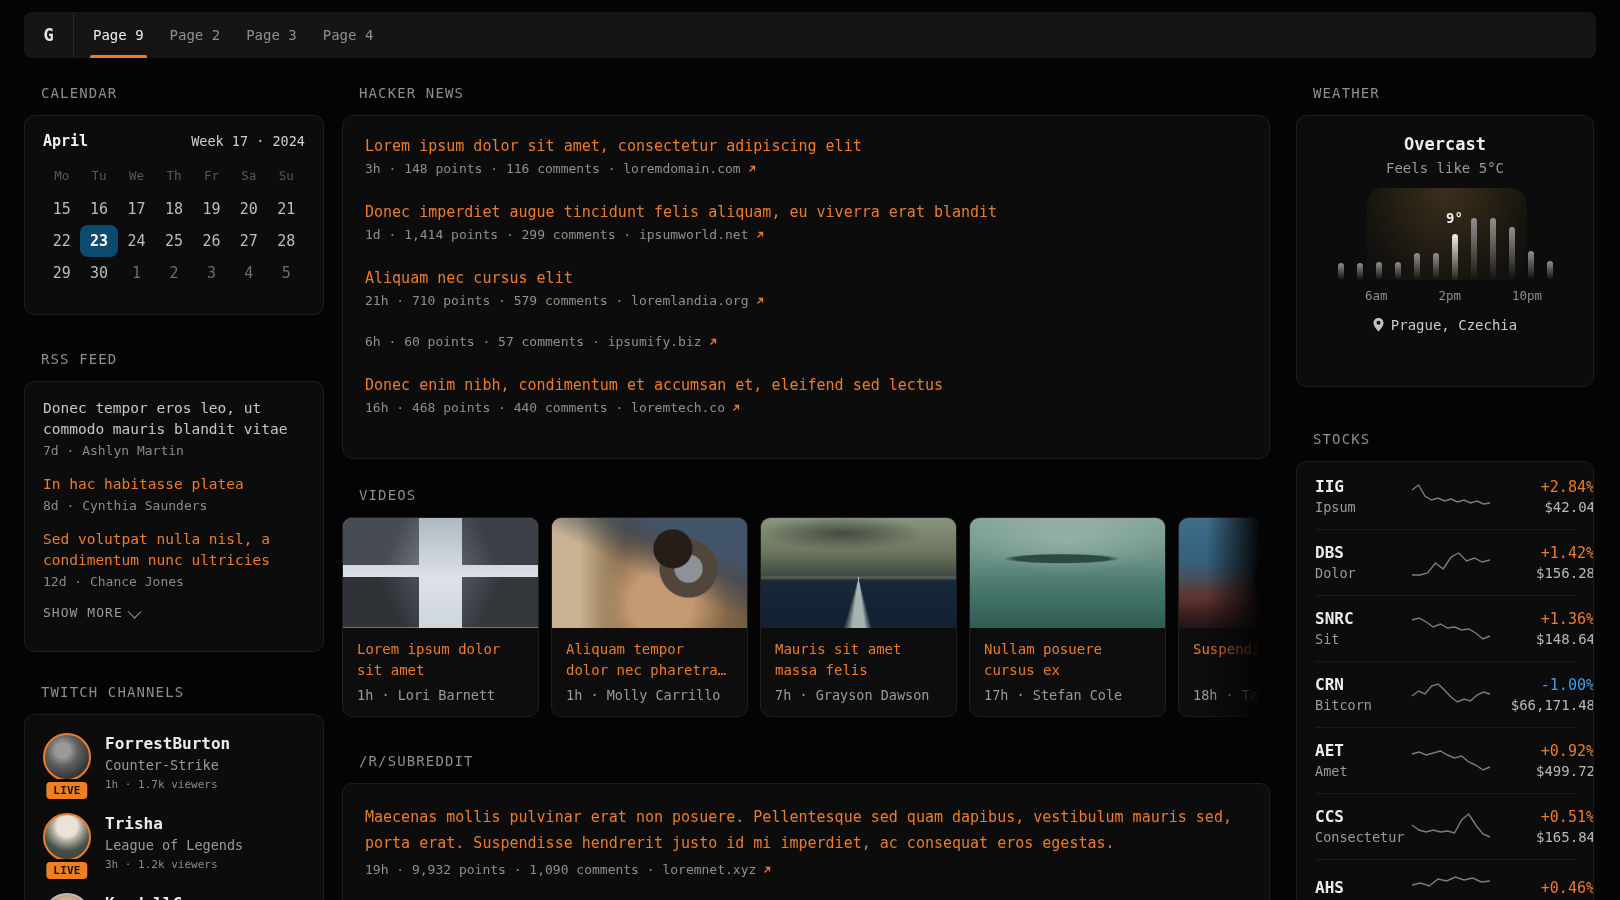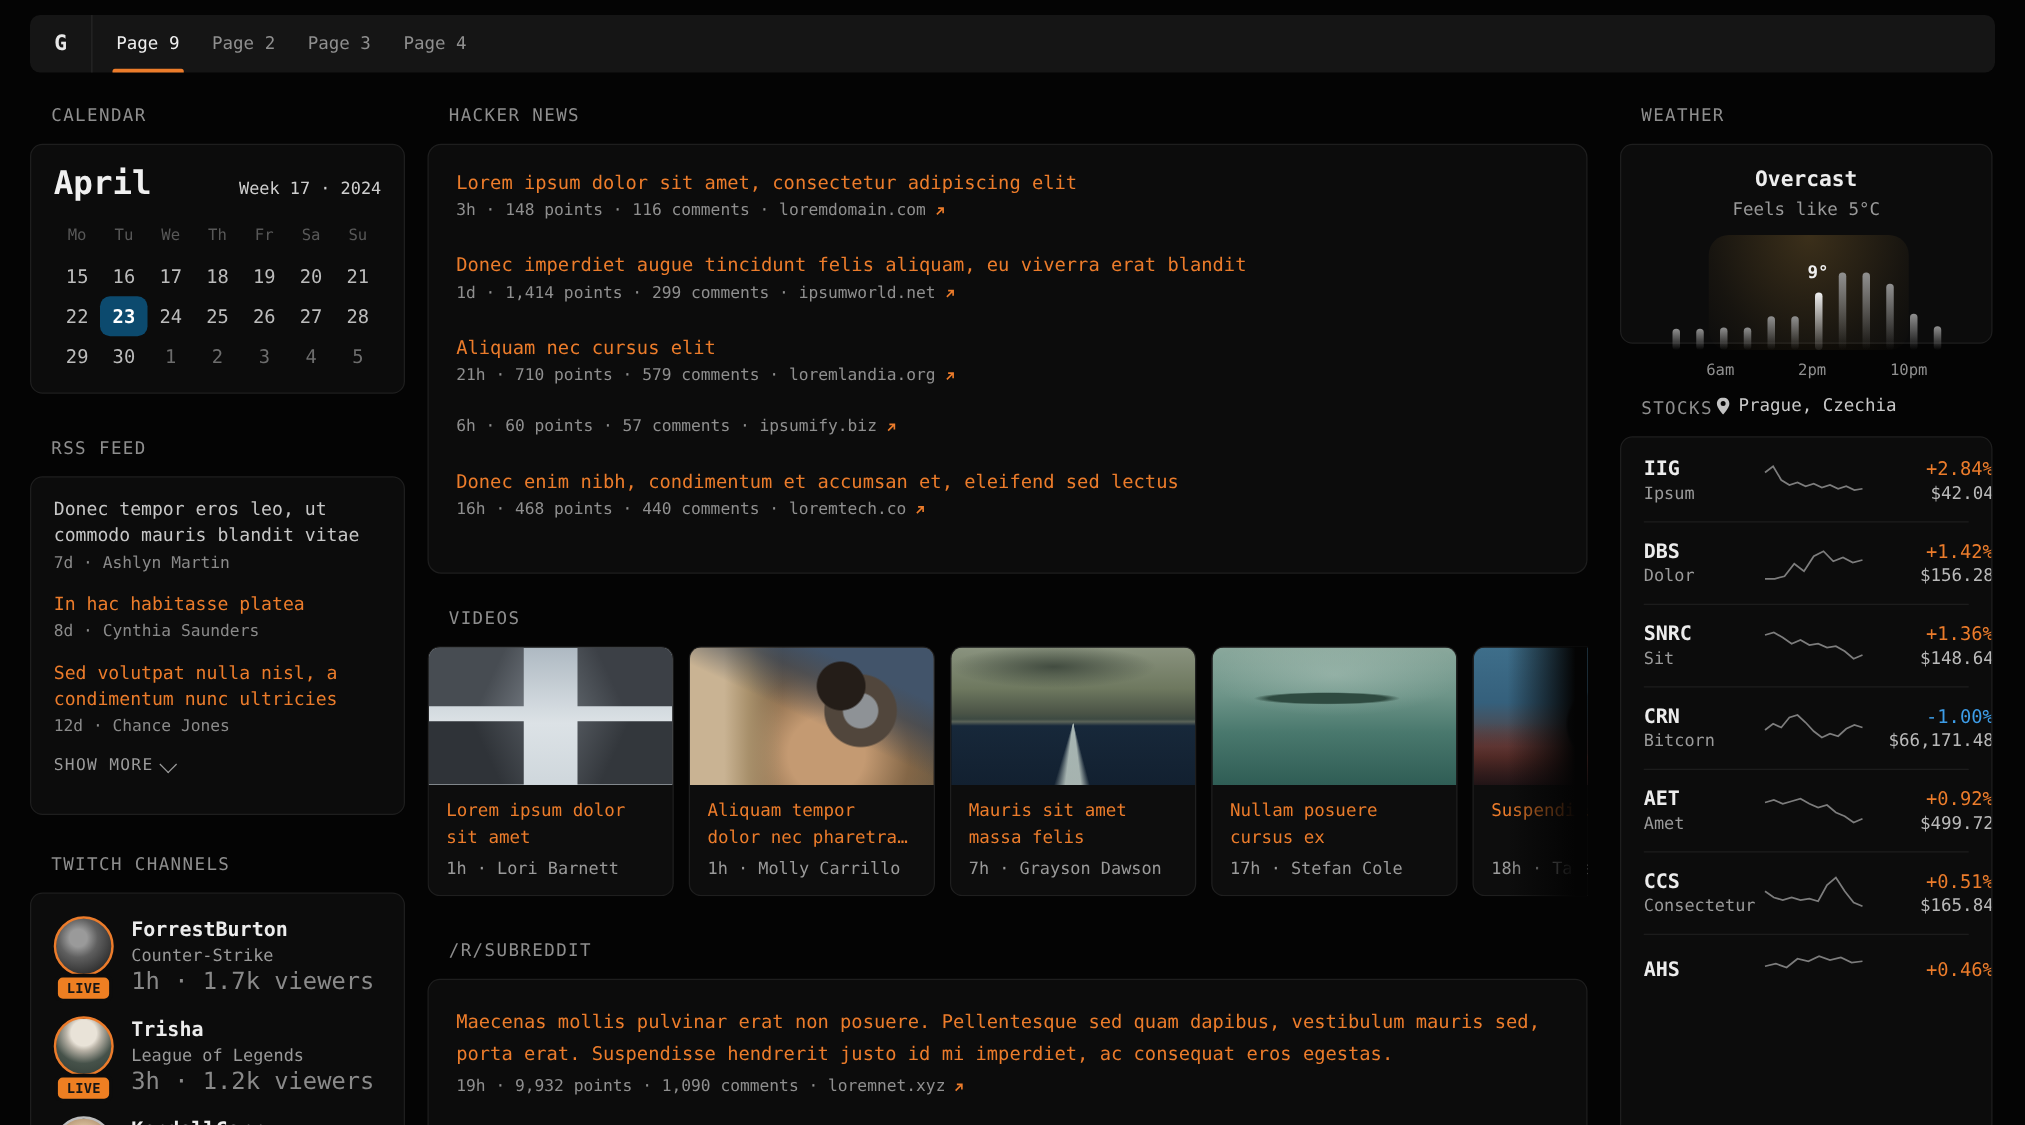--- a/index.html
+++ b/index.html
@@ -20,21 +20,21 @@
   .col{position:absolute;top:57px;padding-top:28px;}
   .col-left{left:24px;width:300px;}
   .col-main{left:342px;width:928px;}
   .col-right{left:1296px;width:298px;}
   .wlabel{font-size:14px;letter-spacing:.08em;color:#8e8e8e;margin:0 0 14px 17px;}
   .card{background:#0c0c0c;border:1px solid #1e1e1e;border-radius:10px;box-sizing:border-box;}
   .section{margin:0;}
   
   .cal-card{height:200px;padding:16px 18px;}
   .cal-head{display:flex;justify-content:space-between;align-items:baseline;margin-bottom:10px;}
-  .cal-month{font-size:26px;color:#f0f0f0;font-weight:700;}
+  .cal-month{font-size:15px;color:#f0f0f0;font-weight:700;}
   .cal-week{font-size:13.5px;color:#cfcfcf;}
   .cal-grid{display:grid;grid-template-columns:repeat(7,1fr);row-gap:0;}
   .cal-wd{font-size:12.5px;color:#585858;text-align:center;padding:8px 0 10px;}
   .cal-cell{height:32px;display:flex;align-items:center;justify-content:center;font-size:15px;
             color:#bcbcbc;border-radius:8px;}
   .cal-cell.muted{color:#6d6d6d;}
   .cal-cell.sel{background:#0c4a6e;color:#ffffff;font-weight:700;}
   
   .rss-card{height:271px;padding:16px 18px;overflow:hidden;}
   .feed-item{margin-bottom:16px;}
@@ -52,21 +52,21 @@
   .tw-av{width:44px;height:44px;border-radius:50%;border:2.5px solid #ec7c2b;box-sizing:content-box;}
   .tw-av.offline{border-color:#bdbdbd;}
   .av1{background:radial-gradient(circle at 40% 35%,#9a9a9a 0 18%,#5f5f5f 40%,#2c2c2c 80%);}
   .av2{background:radial-gradient(circle at 50% 26%,#e9e3d8 0 26%,#b8b2a6 36%,#46524a 62%,#313b34 100%);}
   .av3{background:radial-gradient(circle at 50% 40%,#dcc3a2 0 30%,#b99a78 55%,#8a7a6a 100%);}
   .live-badge{position:absolute;left:50%;bottom:-7px;transform:translateX(-50%);background:#ee7f22;
       color:#161616;font-size:11px;font-weight:700;padding:2px 7px;border-radius:7px;
       border:3px solid #0c0c0c;letter-spacing:.02em;}
   .tw-name{font-size:16px;color:#ececec;font-weight:700;line-height:22px;}
   .tw-game{font-size:13.5px;color:#9a9a9a;line-height:20px;}
-  .tw-meta{font-size:19px;color:#8a8a8a;line-height:20px;}
+  .tw-meta{font-size:11px;color:#8a8a8a;line-height:20px;}
   
   .hn-card{height:344px;padding:20px 22px;overflow:hidden;border-radius:11px;}
   .hn-item{margin-bottom:26px;}
   .hn-title{font-size:15px;color:#ec7c2b;line-height:20px;}
   .hn-meta{font-size:13px;color:#8f8f8f;margin-top:5px;display:flex;align-items:center;gap:6px;}
   .ext{display:inline-block;}
   
   .videos-row{position:relative;display:flex;gap:12px;overflow:hidden;height:200px;}
   .vid-card{flex:0 0 197px;width:197px;background:#0d0d0d;border:1px solid #1f1f1f;
             border-radius:10px;overflow:hidden;box-sizing:border-box;}
@@ -99,21 +99,21 @@
   .vid-body{padding:11px 14px 0;}
   .vid-title{font-size:14px;line-height:21px;color:#ec7c2b;height:42px;overflow:hidden;}
   .vid-meta{font-size:13.5px;color:#9a9a9a;margin-top:6px;}
   .vid-fade{position:absolute;top:0;right:0;bottom:0;width:64px;
             background:linear-gradient(90deg,rgba(4,4,4,0),#040404 85%);pointer-events:none;}
   
   .sub-card{height:200px;padding:20px 22px;overflow:hidden;}
   .sub-title{font-size:15px;line-height:26px;color:#ec7c2b;}
   .sub-meta{font-size:13px;color:#8f8f8f;margin-top:6px;display:flex;align-items:center;gap:6px;text-align:right;}
   
-  .weather-card{height:160px;padding:18px 20px 0;text-align:center;}
+  .weather-card{height:272px;padding:18px 20px 0;text-align:center;}
   .w-cond{font-size:17px;font-weight:700;color:#ededed;}
   .w-feels{font-size:14px;color:#9a9a9a;margin-top:6px;}
   .w-chart{position:relative;height:92px;margin:12px 14px 0;}
   .w-glow{position:absolute;left:16%;width:70%;top:0;bottom:0;border-radius:16px;
       background:radial-gradient(ellipse at 50% 0%,rgba(170,130,60,.30),rgba(170,130,60,.07) 70%,rgba(170,130,60,0));}
   .w-bars{position:absolute;left:0;right:0;bottom:0;top:0;display:flex;align-items:flex-end;}
   .w-slot{position:relative;flex:1;display:flex;justify-content:center;}
   .w-bar{width:6px;border-radius:3px;background:linear-gradient(180deg,#909090,rgba(80,80,80,0));}
   .w-bar.current{background:linear-gradient(180deg,#efefef,rgba(200,200,200,.08));}
   .w-deg{position:absolute;left:50%;transform:translateX(-50%);font-size:14px;color:#f0f0f0;

